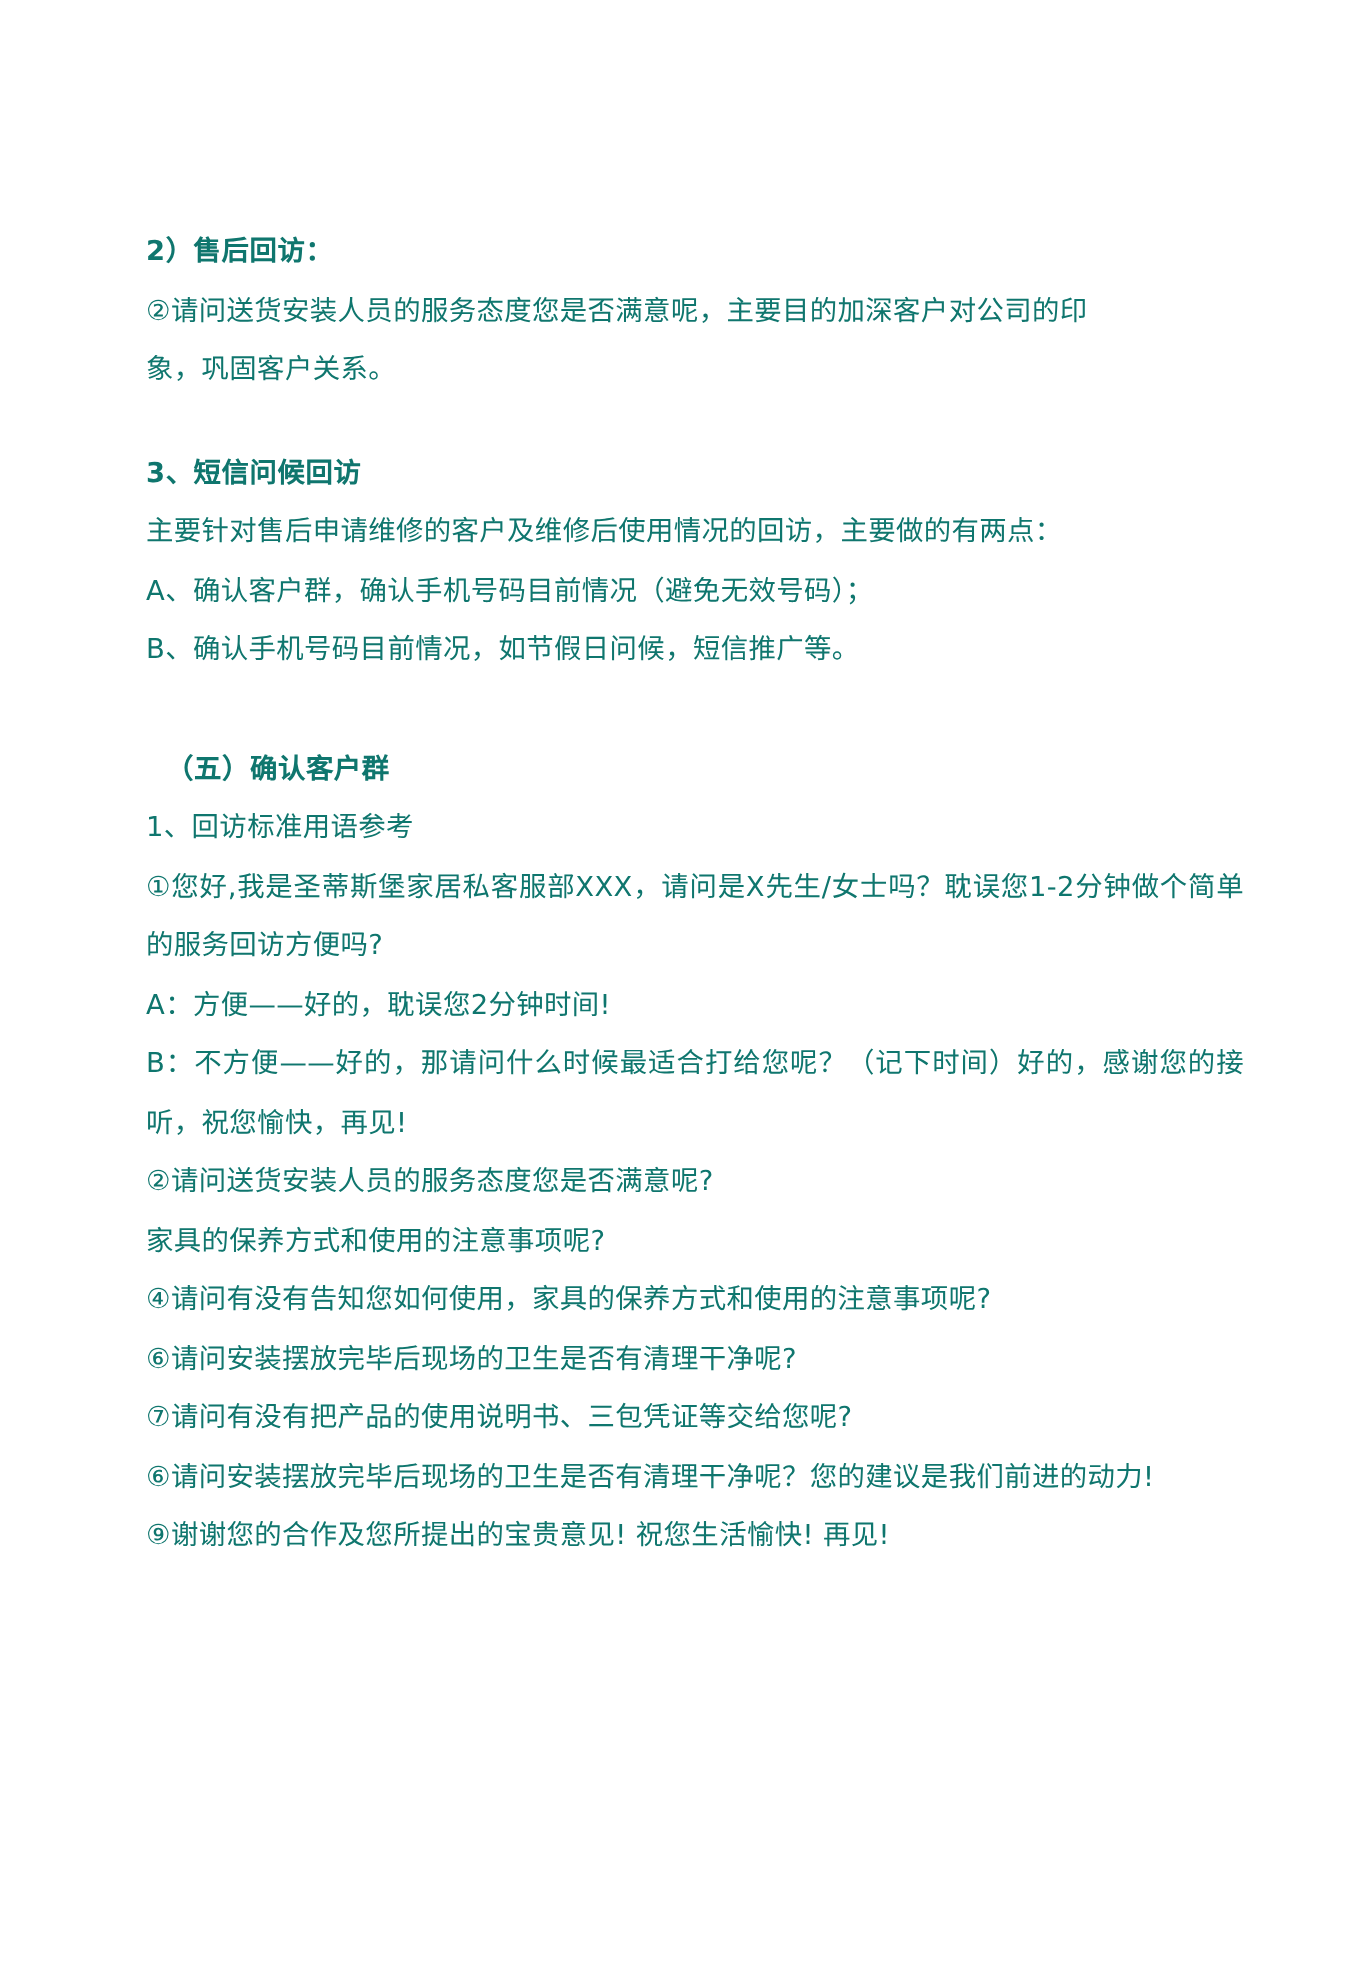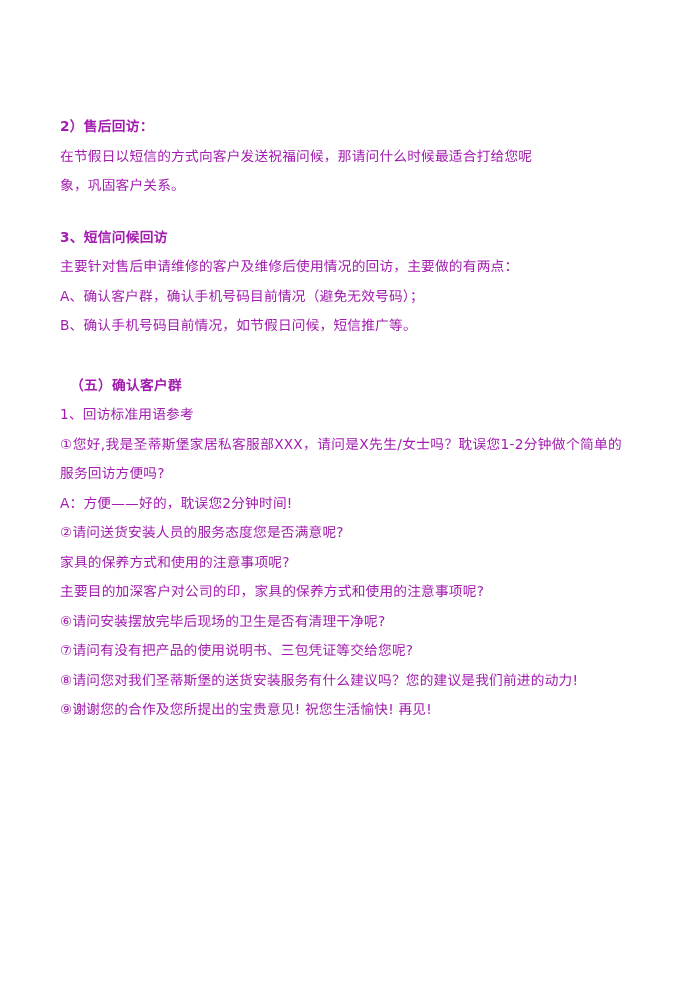--- a/index.html
+++ b/index.html
@@ -20,21 +20,22 @@
     width: 680px;
     height: 983px;
     box-sizing: border-box;
     padding: 112px 58px 40px 60px;
     background: #ffffff;
   }
   .doc-body {
     font-size: 13.7px;
     line-height: 29.5px;
     letter-spacing: 0.2px;
-    color: #a21caf;
+    color: #0f766e;
+    margin-left: 13px;
   }
   .para {
     margin: 0;
     text-align: justify;
     text-justify: inter-ideograph;
   }
   .heading {
     margin: 0;
     font-weight: 700;
     letter-spacing: 0.3px;
@@ -48,43 +49,44 @@
 <body>
 
 <div class="page">
   <div class="doc-body">
 
     <div class="block">
       <p class="heading">2）售后回访：</p>
     </div>
 
     <div class="block">
-      <p class="para">在节假日以短信的方式向客户发送祝福问候，那请问什么时候最适合打给您呢</p>
+      <p class="para">②请问送货安装人员的服务态度您是否满意呢，主要目的加深客户对公司的印</p>
       <p class="para">象，巩固客户关系。</p>
     </div>
 
     <div class="gap-md"></div>
 
     <div class="block">
       <p class="heading">3、短信问候回访</p>
       <p class="para">主要针对售后申请维修的客户及维修后使用情况的回访，主要做的有两点：</p>
       <p class="para">A、确认客户群，确认手机号码目前情况（避免无效号码）；</p>
       <p class="para">B、确认手机号码目前情况，如节假日问候，短信推广等。</p>
     </div>
 
     <div class="gap-lg"></div>
 
     <div class="block">
       <p class="heading lead-space">（五）确认客户群</p>
       <p class="para">1、回访标准用语参考</p>
       <p class="para">①您好,我是圣蒂斯堡家居私客服部XXX，请问是X先生/女士吗？耽误您1-2分钟做个简单的服务回访方便吗?</p>
       <p class="para">A：方便——好的，耽误您2分钟时间!</p>
+      <p class="para">B：不方便——好的，那请问什么时候最适合打给您呢？（记下时间）好的，感谢您的接听，祝您愉快，再见!</p>
       <p class="para">②请问送货安装人员的服务态度您是否满意呢?</p>
       <p class="para">家具的保养方式和使用的注意事项呢?</p>
-      <p class="para">主要目的加深客户对公司的印，家具的保养方式和使用的注意事项呢?</p>
+      <p class="para">④请问有没有告知您如何使用，家具的保养方式和使用的注意事项呢?</p>
       <p class="para">⑥请问安装摆放完毕后现场的卫生是否有清理干净呢?</p>
       <p class="para">⑦请问有没有把产品的使用说明书、三包凭证等交给您呢?</p>
-      <p class="para">⑧请问您对我们圣蒂斯堡的送货安装服务有什么建议吗？您的建议是我们前进的动力!</p>
+      <p class="para">⑥请问安装摆放完毕后现场的卫生是否有清理干净呢？您的建议是我们前进的动力!</p>
       <p class="para">⑨谢谢您的合作及您所提出的宝贵意见! 祝您生活愉快! 再见!</p>
     </div>
 
   </div>
 </div>
 
 </body></html>

